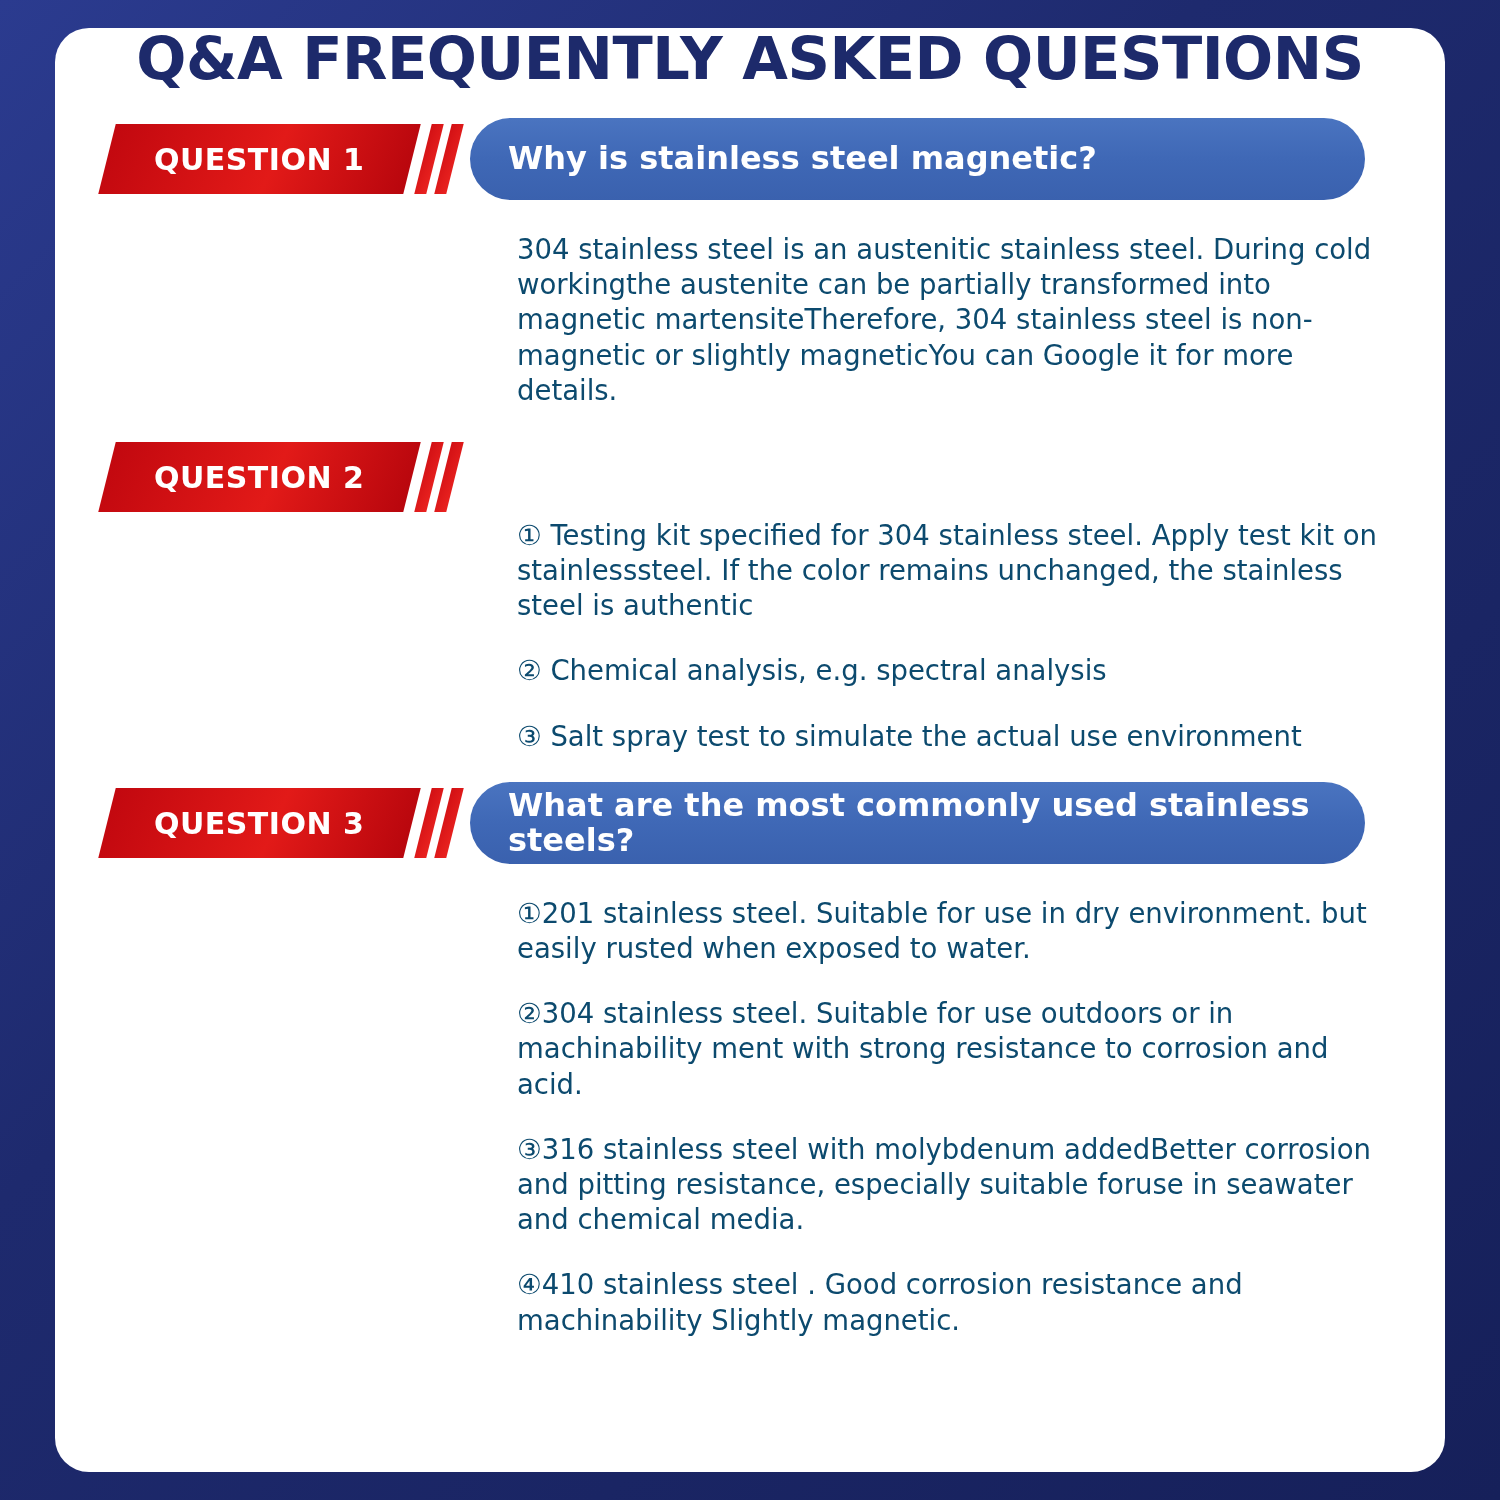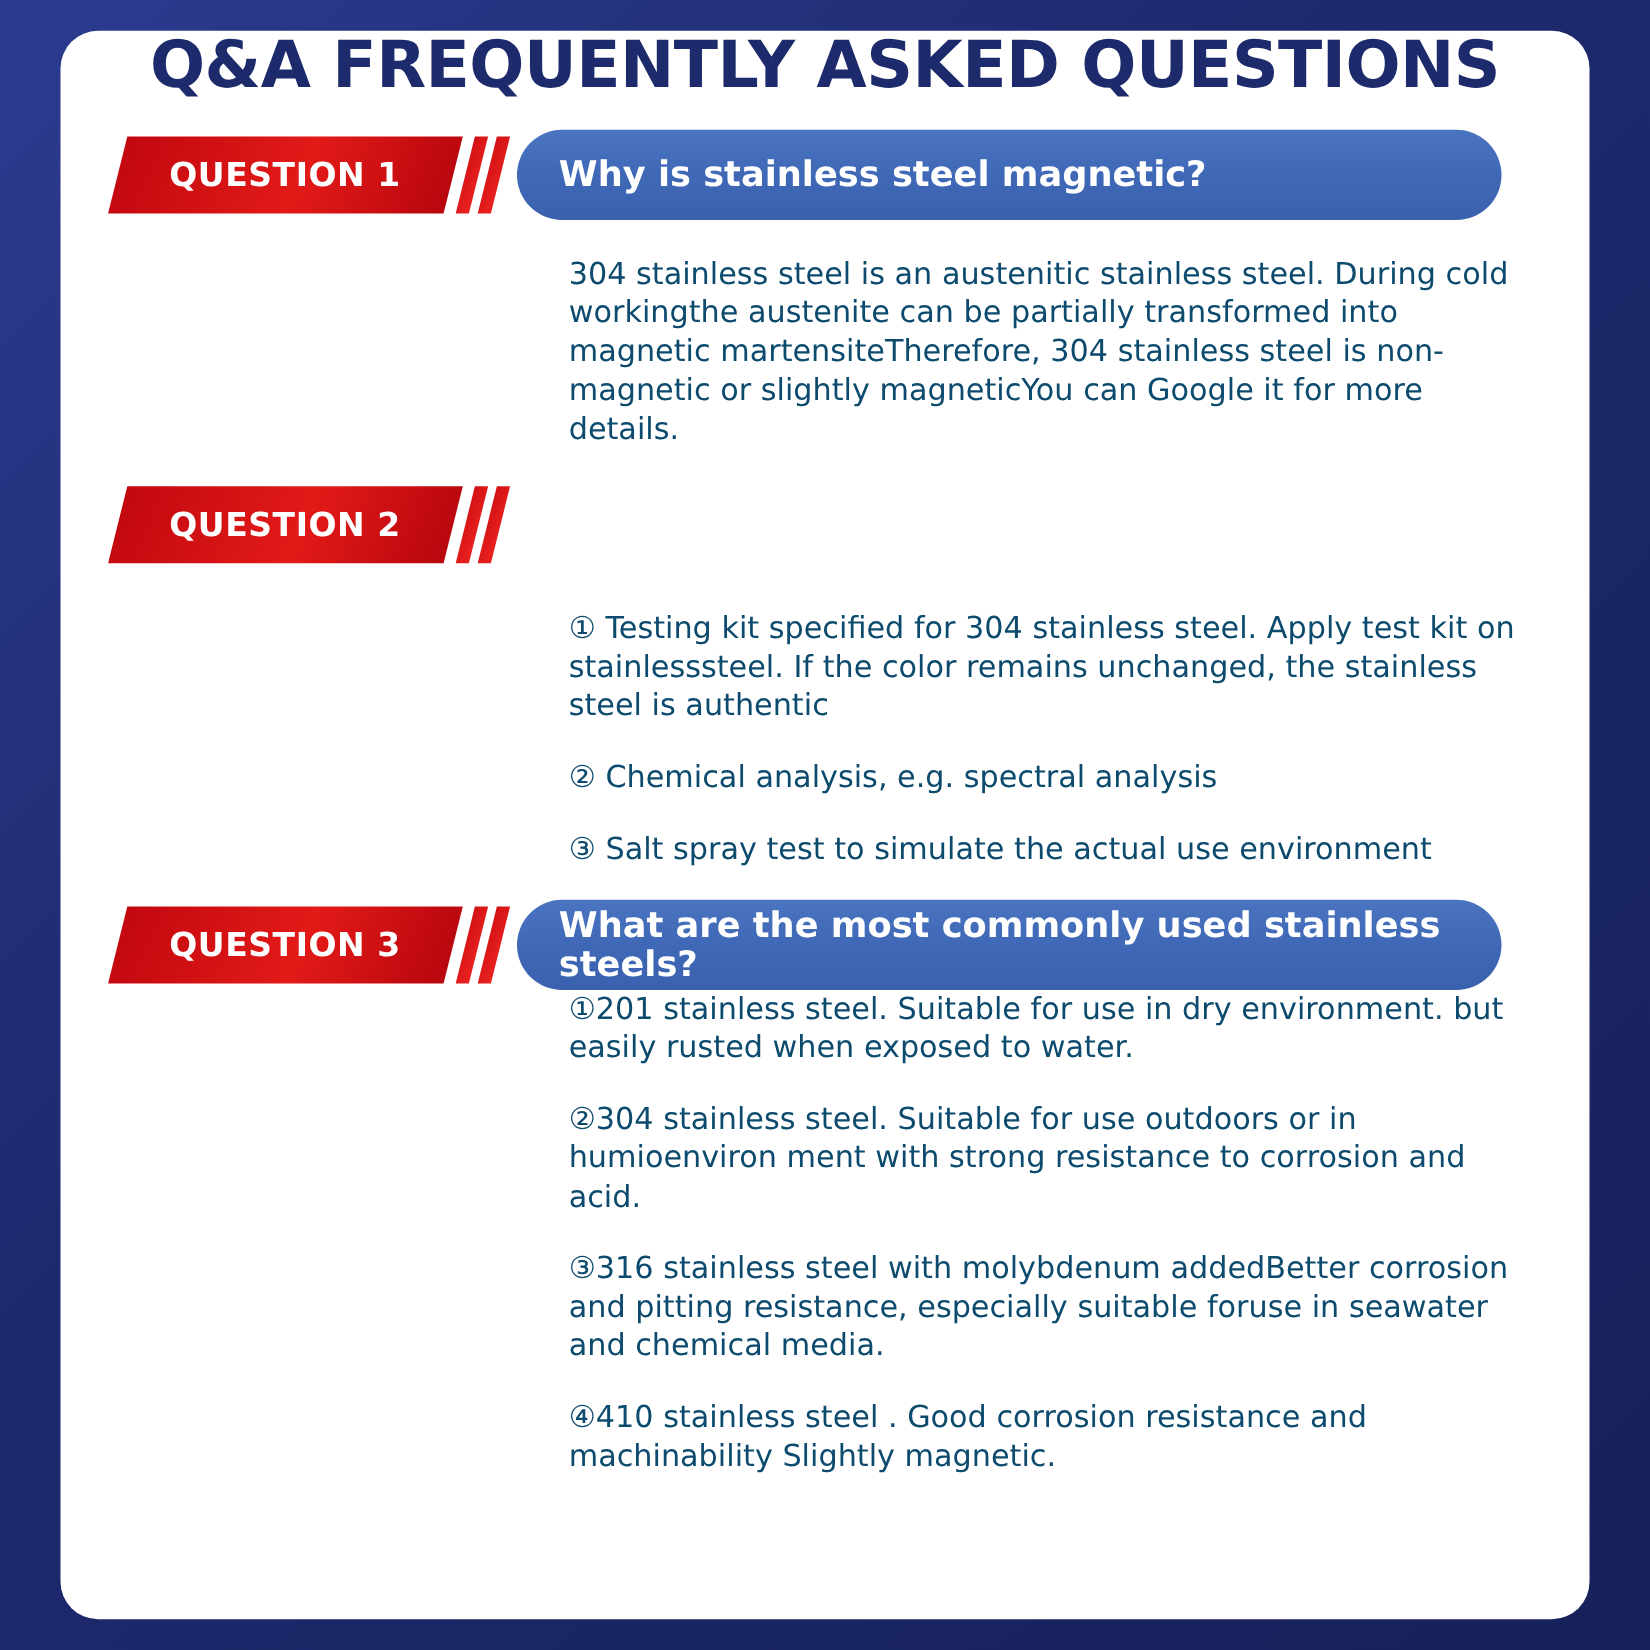--- a/index.html
+++ b/index.html
@@ -97,22 +97,22 @@
     margin-right: 55px;
     color: #0c4a6e;
     font-size: 27.5px;
     line-height: 1.28;
     font-family: "DejaVu Sans", sans-serif;
   }
   .answer p {
     margin: 0;
   }
   .a1 { margin-top: 32px; }
-  .a2 { margin-top: 36px; }
-  .a3 { }
+  .a2 { }
+  .a3 { margin-top: 32px; }
   .answer p + p {
     margin-top: 30px;
   }
 </style>
 </head>
 <body>
 
 <div class="page">
 
   <h1 class="title">Q&amp;A FREQUENTLY ASKED QUESTIONS</h1>
@@ -154,19 +154,19 @@
         <span>QUESTION 3</span>
       </div>
       <div class="slash s1"></div>
       <div class="slash s2"></div>
       <div class="qbar">
         <span>What are the most commonly used stainless steels?</span>
       </div>
     </div>
     <div class="answer a3">
       <p>①201 stainless steel. Suitable for use in dry environment. but easily rusted when exposed to water.</p>
-      <p>②304 stainless steel. Suitable for use outdoors or in humioenviron ment  with strong resistance to corrosion and acid.</p>
+      <p>②304 stainless steel. Suitable for use outdoors or in machinability ment  with strong resistance to corrosion and acid.</p>
       <p>③316 stainless steel with molybdenum addedBetter corrosion and pitting resistance, especially suitable foruse in seawater and chemical media.</p>
       <p>④410 stainless steel . Good corrosion resistance and machinability Slightly magnetic.</p>
     </div>
   </div>
 
 </div>
 
 </body></html>

